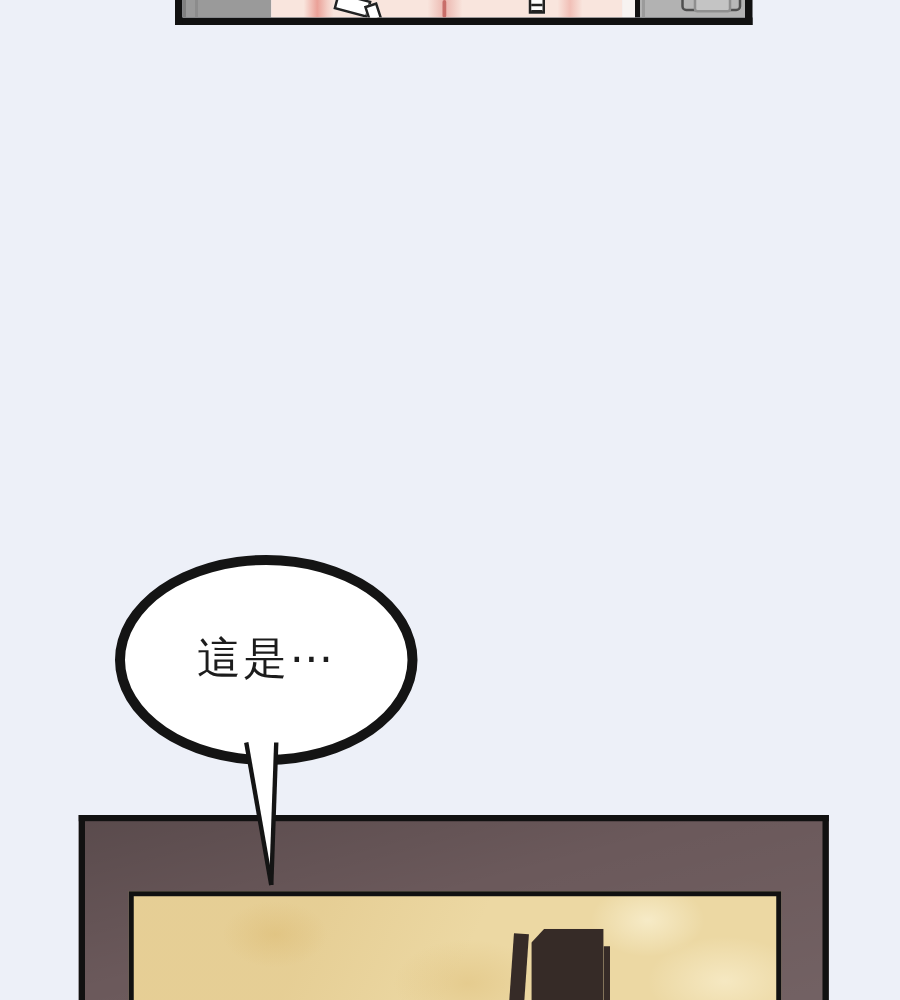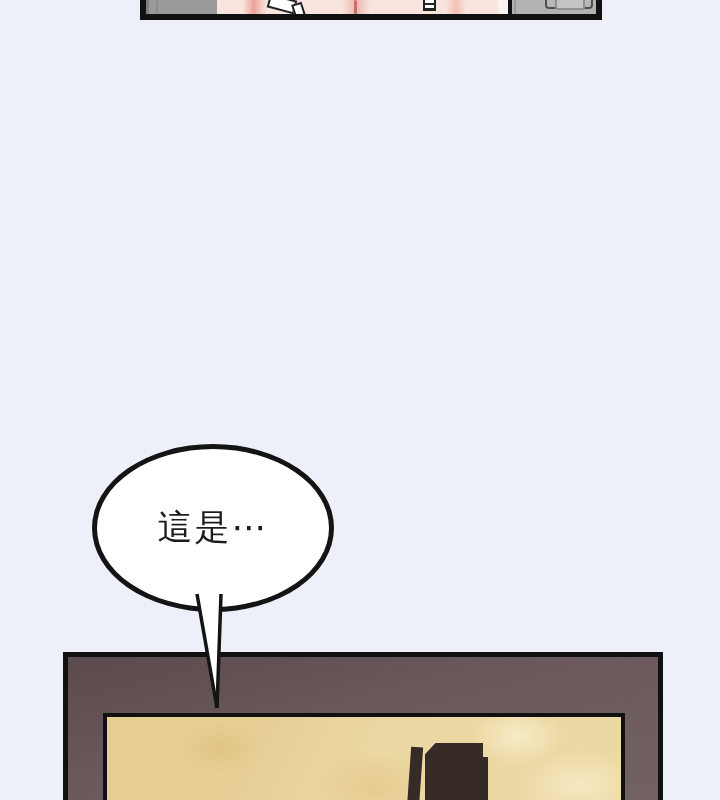--- a/index.html
+++ b/index.html
@@ -86,21 +86,21 @@
   }
   .obj-strip {
     position:absolute; left:302px; top:30px; width:12px; height:62px;
     transform:rotate(4deg);
   }
   .obj-sliver { position:absolute; left:376px; top:40px; width:5px; height:55px; }
 
   
   .speech-bubble {
     position:absolute; left:92px; top:444px; width:242px; height:168px;
-    border:5px solid #701a75; border-radius:50%;
+    border:8px solid #701a75; border-radius:50%;
     display:flex; align-items:center; justify-content:center;
     z-index:20;
   }
   .bubble-text {
     font-size:35px; line-height:1; letter-spacing:2px; white-space:nowrap;
     transform:translateY(-2px);
   }
   .bubble-tail { position:absolute; left:180px; top:594px; z-index:25; overflow:visible; }
 </style>
 </head>

